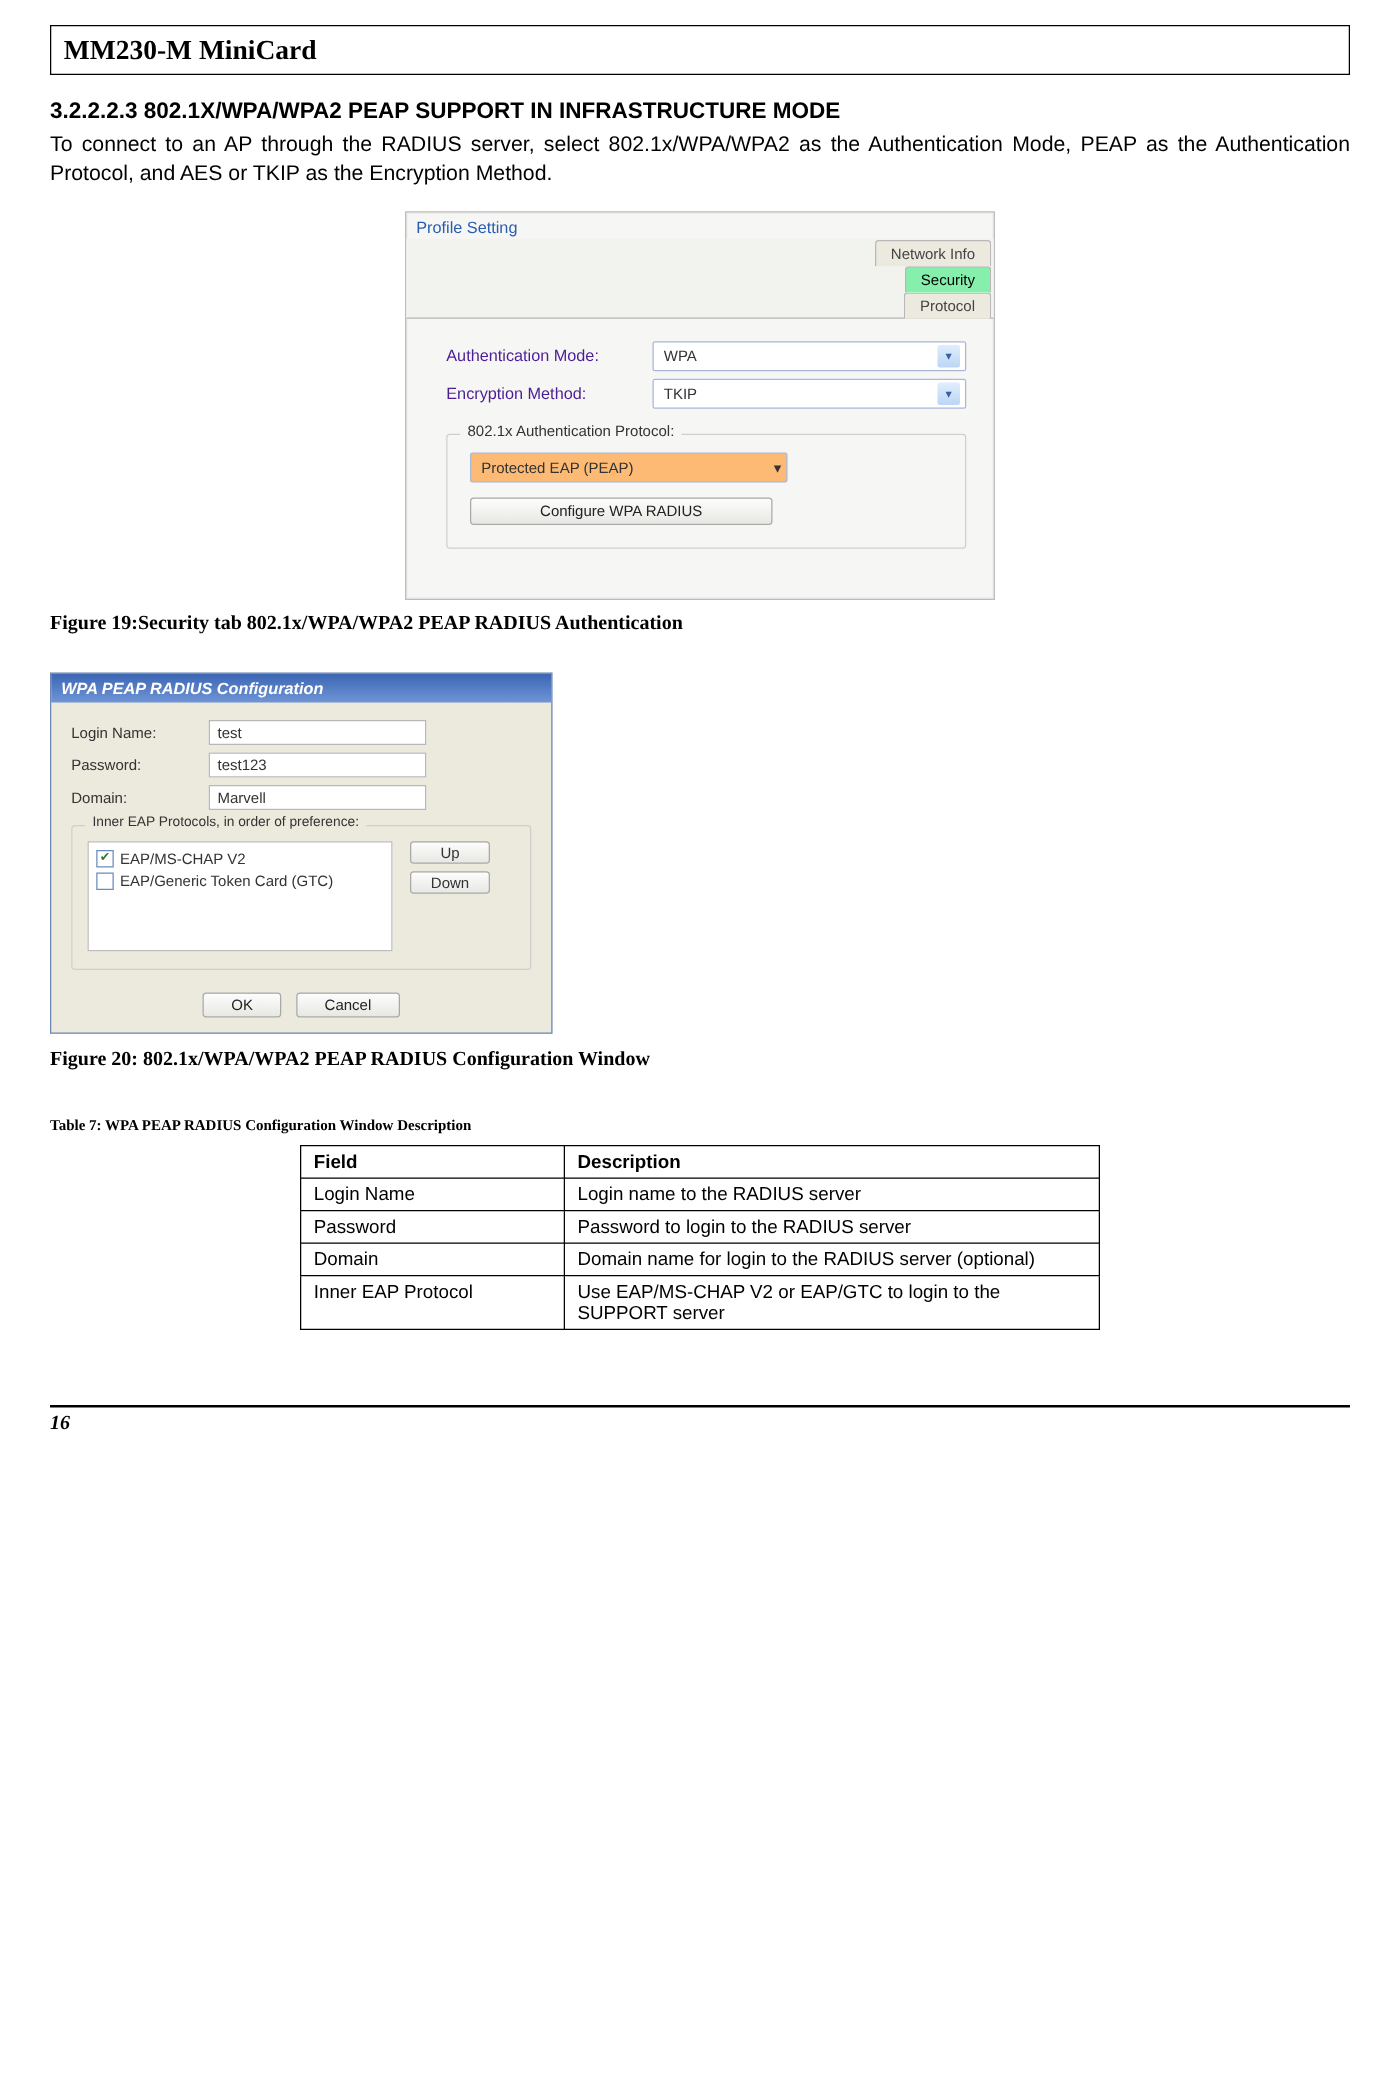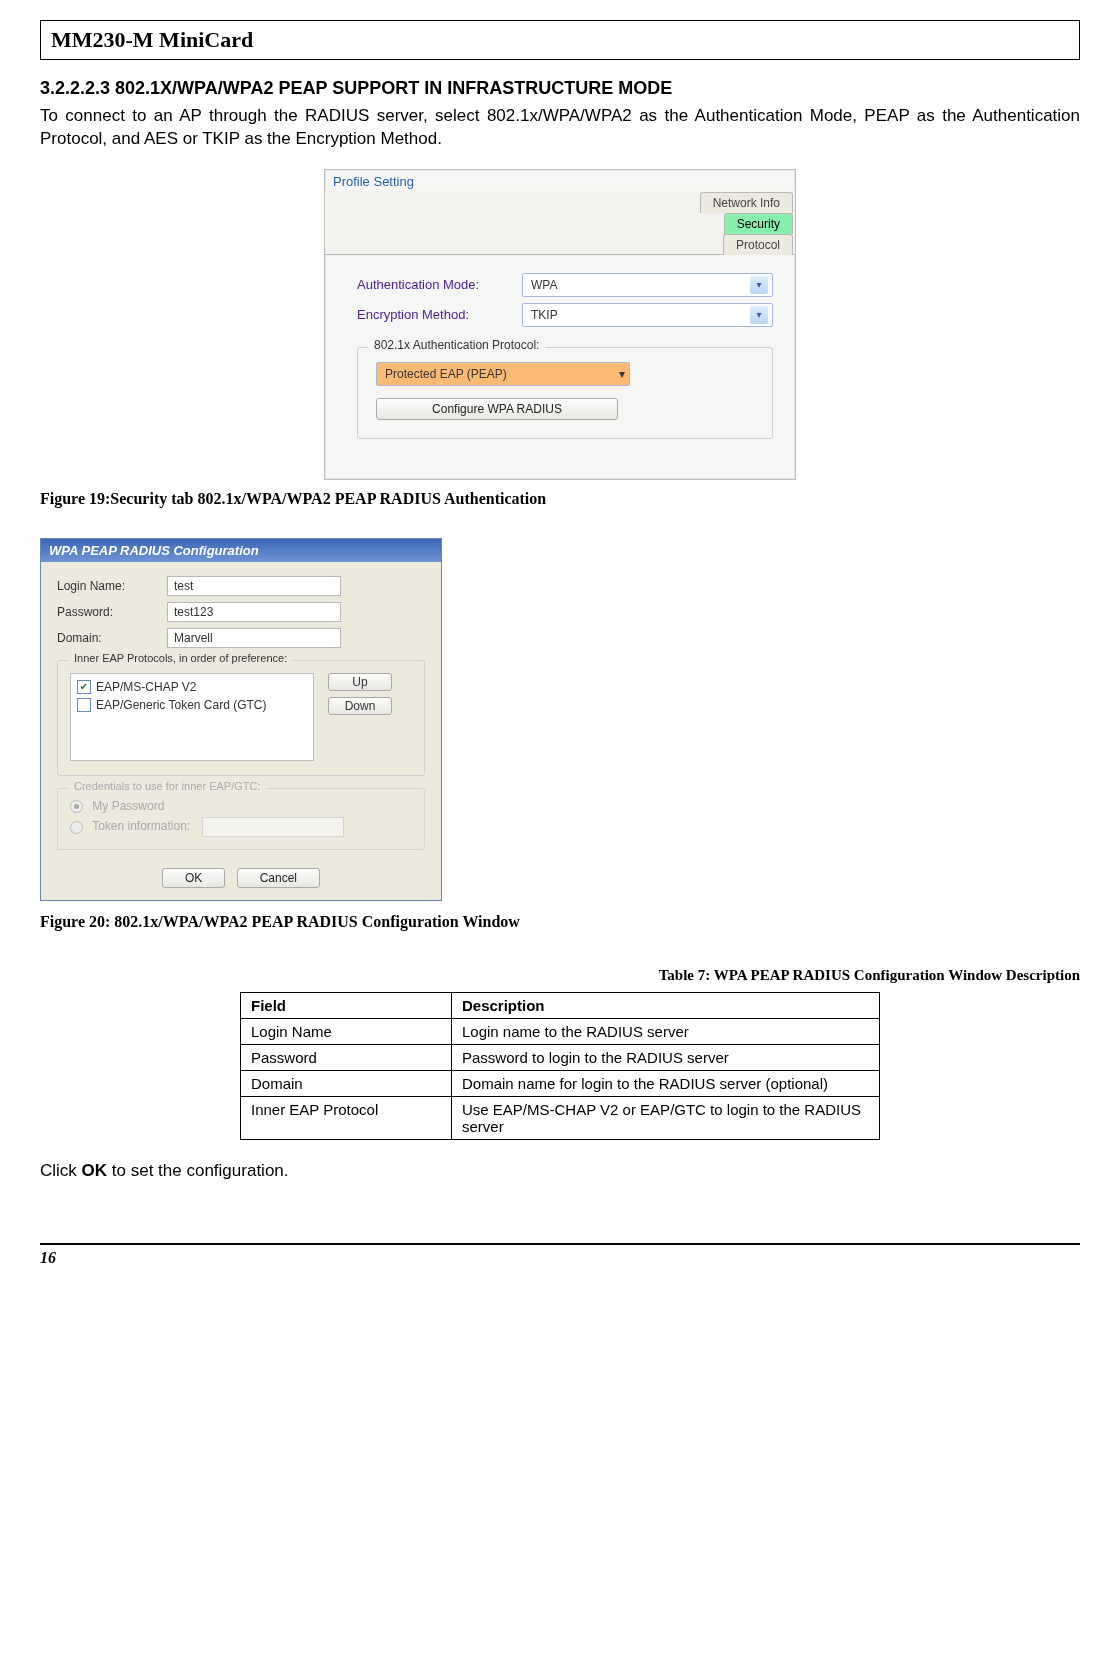--- a/index.html
+++ b/index.html
@@ -260,22 +260,22 @@
     border:1px solid #d4d4d4;background:#f4f3ec;height:18px;width:140px;display:inline-block;
     vertical-align:middle;margin-left:8px;
   }
   .btnrow {
     text-align:center;padding:8px 0 12px 0;
   }
   .btnrow .btn { padding:2px 22px; margin:0 4px;}
 
   
   .table-caption {
-    font-family:"Times New Roman",serif;font-weight:bold;font-size:15px;
-    text-align:right;margin-bottom:8px;
+    font-family:"Times New Roman",serif;font-weight:bold;font-size:12px;
+    text-align:left;margin-bottom:8px;
   }
   table.desc {
     border-collapse: collapse;
     margin: 0 auto 20px auto;
     width: 640px;
     font-size: 15px;
   }
   table.desc th, table.desc td {
     border: 1px solid #000;
     padding: 4px 10px;
@@ -382,32 +382,20 @@
               <span>EAP/Generic Token Card (GTC)</span>
             </div>
           </div>
           <div>
             <div class="smallbtn">Up</div>
             <div class="smallbtn">Down</div>
           </div>
         </div>
       </div>
 
-      <div class="cred-box">
-        <span class="legend3">Credentials to use for inner EAP/GTC:</span>
-        <div style="margin-bottom:4px;">
-          <span class="radio sel"></span>
-          <span>My Password</span>
-        </div>
-        <div>
-          <span class="radio"></span>
-          <span>Token information:</span>
-          <span class="dis-input"></span>
-        </div>
-      </div>
     </div>
     <div class="btnrow">
       <span class="btn">OK</span>
       <span class="btn">Cancel</span>
     </div>
   </div>
 
   <div class="figure-caption-left">Figure 20: 802.1x/WPA/WPA2 PEAP RADIUS Configuration Window</div>
 
   <div class="table-caption">Table 7: WPA PEAP RADIUS Configuration Window Description</div>
@@ -424,26 +412,23 @@
     <tr>
       <td>Password</td>
       <td>Password to login to the RADIUS server</td>
     </tr>
     <tr>
       <td>Domain</td>
       <td>Domain name for login to the RADIUS server (optional)</td>
     </tr>
     <tr>
       <td>Inner EAP Protocol</td>
-      <td>Use EAP/MS-CHAP V2 or EAP/GTC to login to the RADIUS server</td>
+      <td>Use EAP/MS-CHAP V2 or EAP/GTC to login to the SUPPORT server</td>
     </tr>
   </tbody>
     </table>
 
-  <div class="body-text" style="text-align:left;">
-    <span>Click </span><b>OK</b><span> to set the configuration.</span>
-  </div>
 
   <div class="footer-line">
     <span class="footer-num">16</span>
   </div>
 
 </div>
 
 </body></html>

